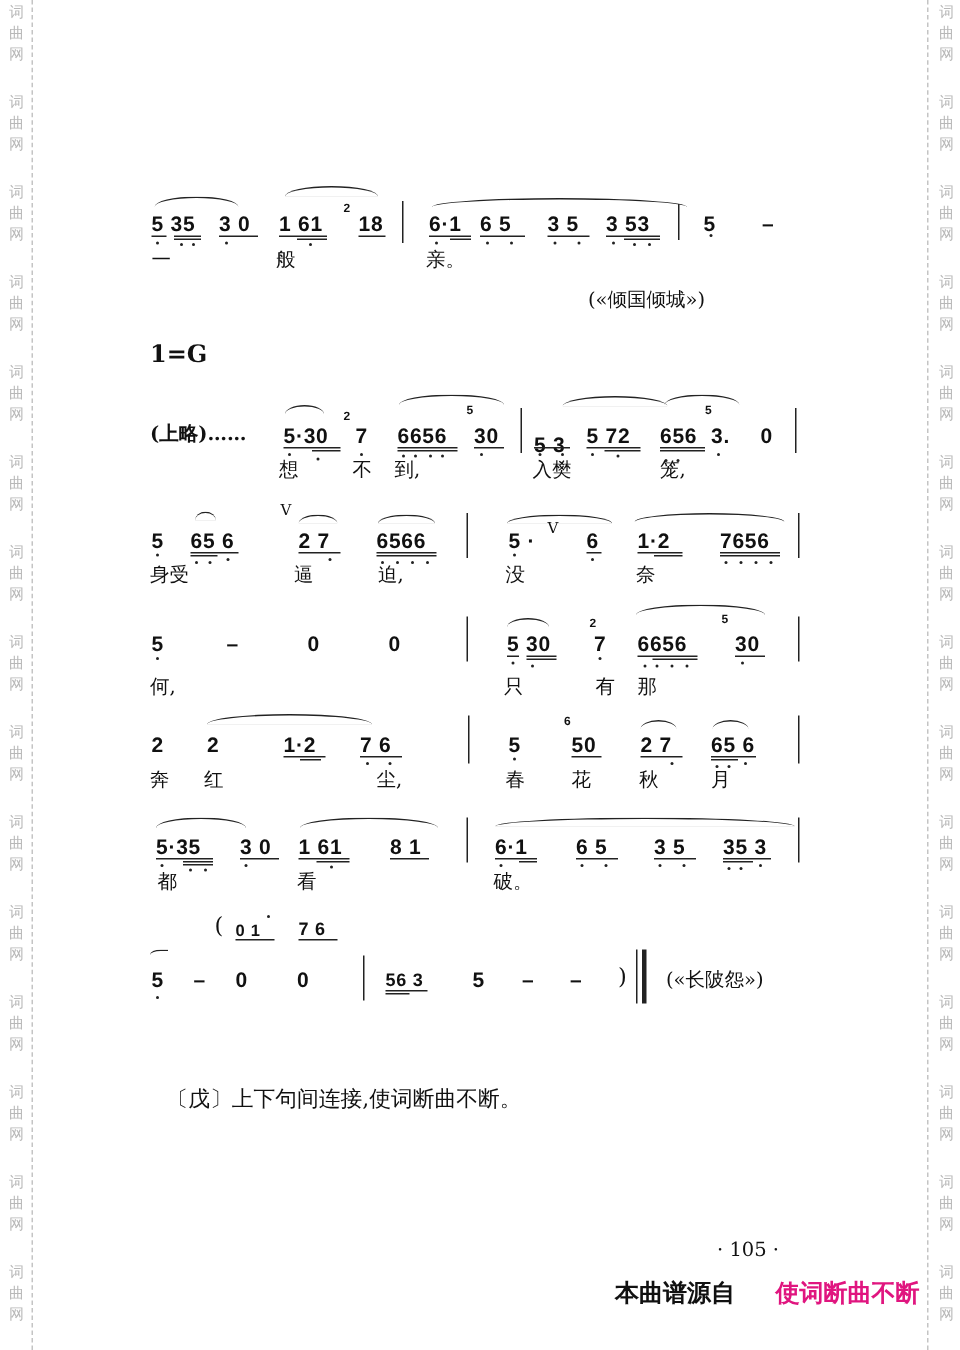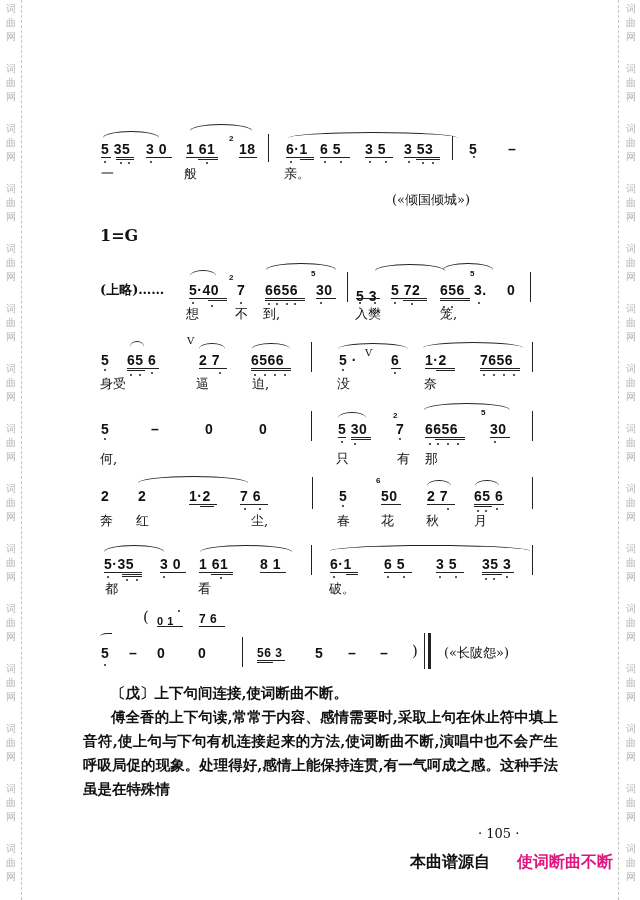--- a/index.html
+++ b/index.html
@@ -246,21 +246,21 @@
   <span class="src" style="left:392px;top:191px;">(«倾国倾城»)</span>
 
   <span class="key">1=G</span>
 
   <span class="ly" style="left:100px;top:282px;font-weight:bold;">(上略)……</span>
   <div class="slur" style="left:190px;top:270px;width:26px;height:5px;"></div>
   <div class="slur" style="left:266px;top:263px;width:70px;height:6px;"></div>
   <div class="slur" style="left:375px;top:264px;width:70px;height:6px;"></div>
   <div class="slur" style="left:443px;top:263px;width:50px;height:6px;"></div>
 
-  <span class="n" style="left:189px;top:282px;">5·40</span>
+  <span class="n" style="left:189px;top:282px;">5·30</span>
   <span class="grace" style="left:229px;top:274px;">2</span>
   <span class="n" style="left:237px;top:282px;">7</span>
   <span class="n" style="left:265px;top:282px;">6656</span>
   <span class="grace" style="left:311px;top:270px;">5</span>
   <span class="n" style="left:316px;top:282px;">30</span>
   <div class="bar" style="left:347px;top:272px;height:30px;"></div>
   <span class="n" style="left:356px;top:288px;">5 3</span>
   <span class="n" style="left:391px;top:282px;">5 72</span>
   <span class="n" style="left:440px;top:282px;">656</span>
   <span class="grace" style="left:470px;top:270px;">5</span>
@@ -492,20 +492,19 @@
   <span class="n" style="left:380px;top:645px;">–</span>
   <span class="ly" style="left:412px;top:643px;font-size:15px;">)</span>
   <div class="bar" style="left:424px;top:633px;height:36px;border-left-width:1px;"></div>
   <div class="bar" style="left:428px;top:633px;height:36px;border-left-width:3px;"></div>
   <div class="ul" style="left:257px;top:660px;width:28px;"></div>
   <div class="ul" style="left:257px;top:662px;width:16px;"></div>
   <div class="dot" style="left:104px;top:664px;"></div>
   <span class="src" style="left:444px;top:644px;">(«长陂怨»)</span>
 </div>
 
-<div class="prose" style="top:681px;font-weight:bold;">
+<div class="prose" style="top:721px;">
   <p style="text-indent:28px;">〔戊〕上下句间连接,使词断曲不断。</p>
-  <p style="text-indent:28px;">傅全香的上下句读,常常于内容、感情需要时,采取上句在休止符中填上音符,使上句与下句有机连接起来的方法,使词断曲不断,演唱中也不会产生呼吸局促的现象。处理得好,感情上能保持连贯,有一气呵成之感。这种手法虽是在特殊情</p>
 </div>
 
 <span class="pagenum">· 105 ·</span>
 <span class="footer" style="left:410px;color:#111;">本曲谱源自</span>
 <span class="footer" style="left:517px;color:#e0157f;">使词断曲不断</span>
 
 </body></html>

